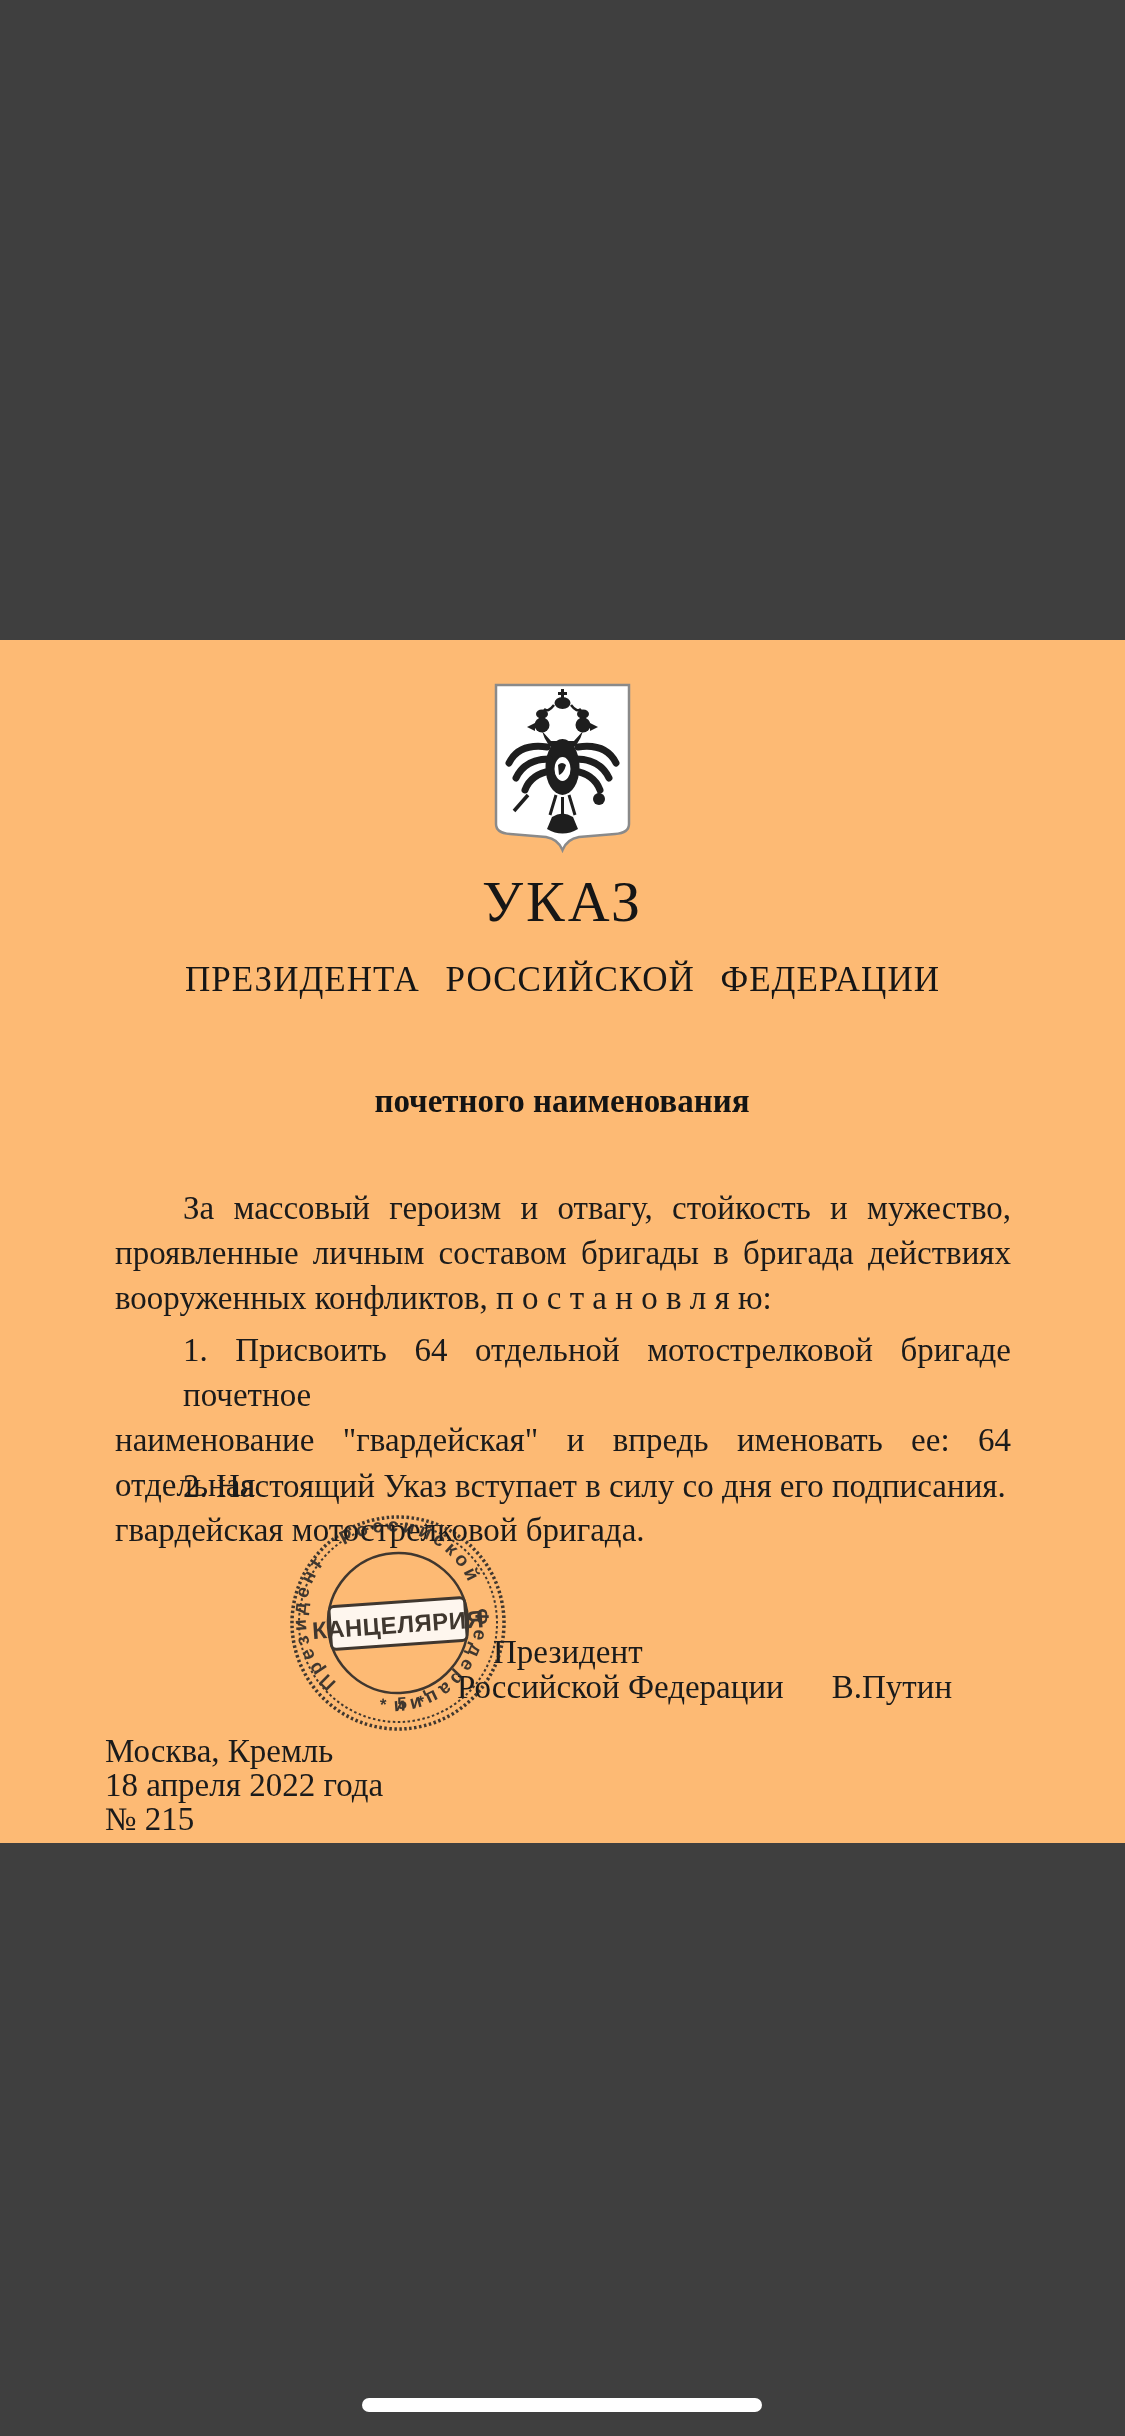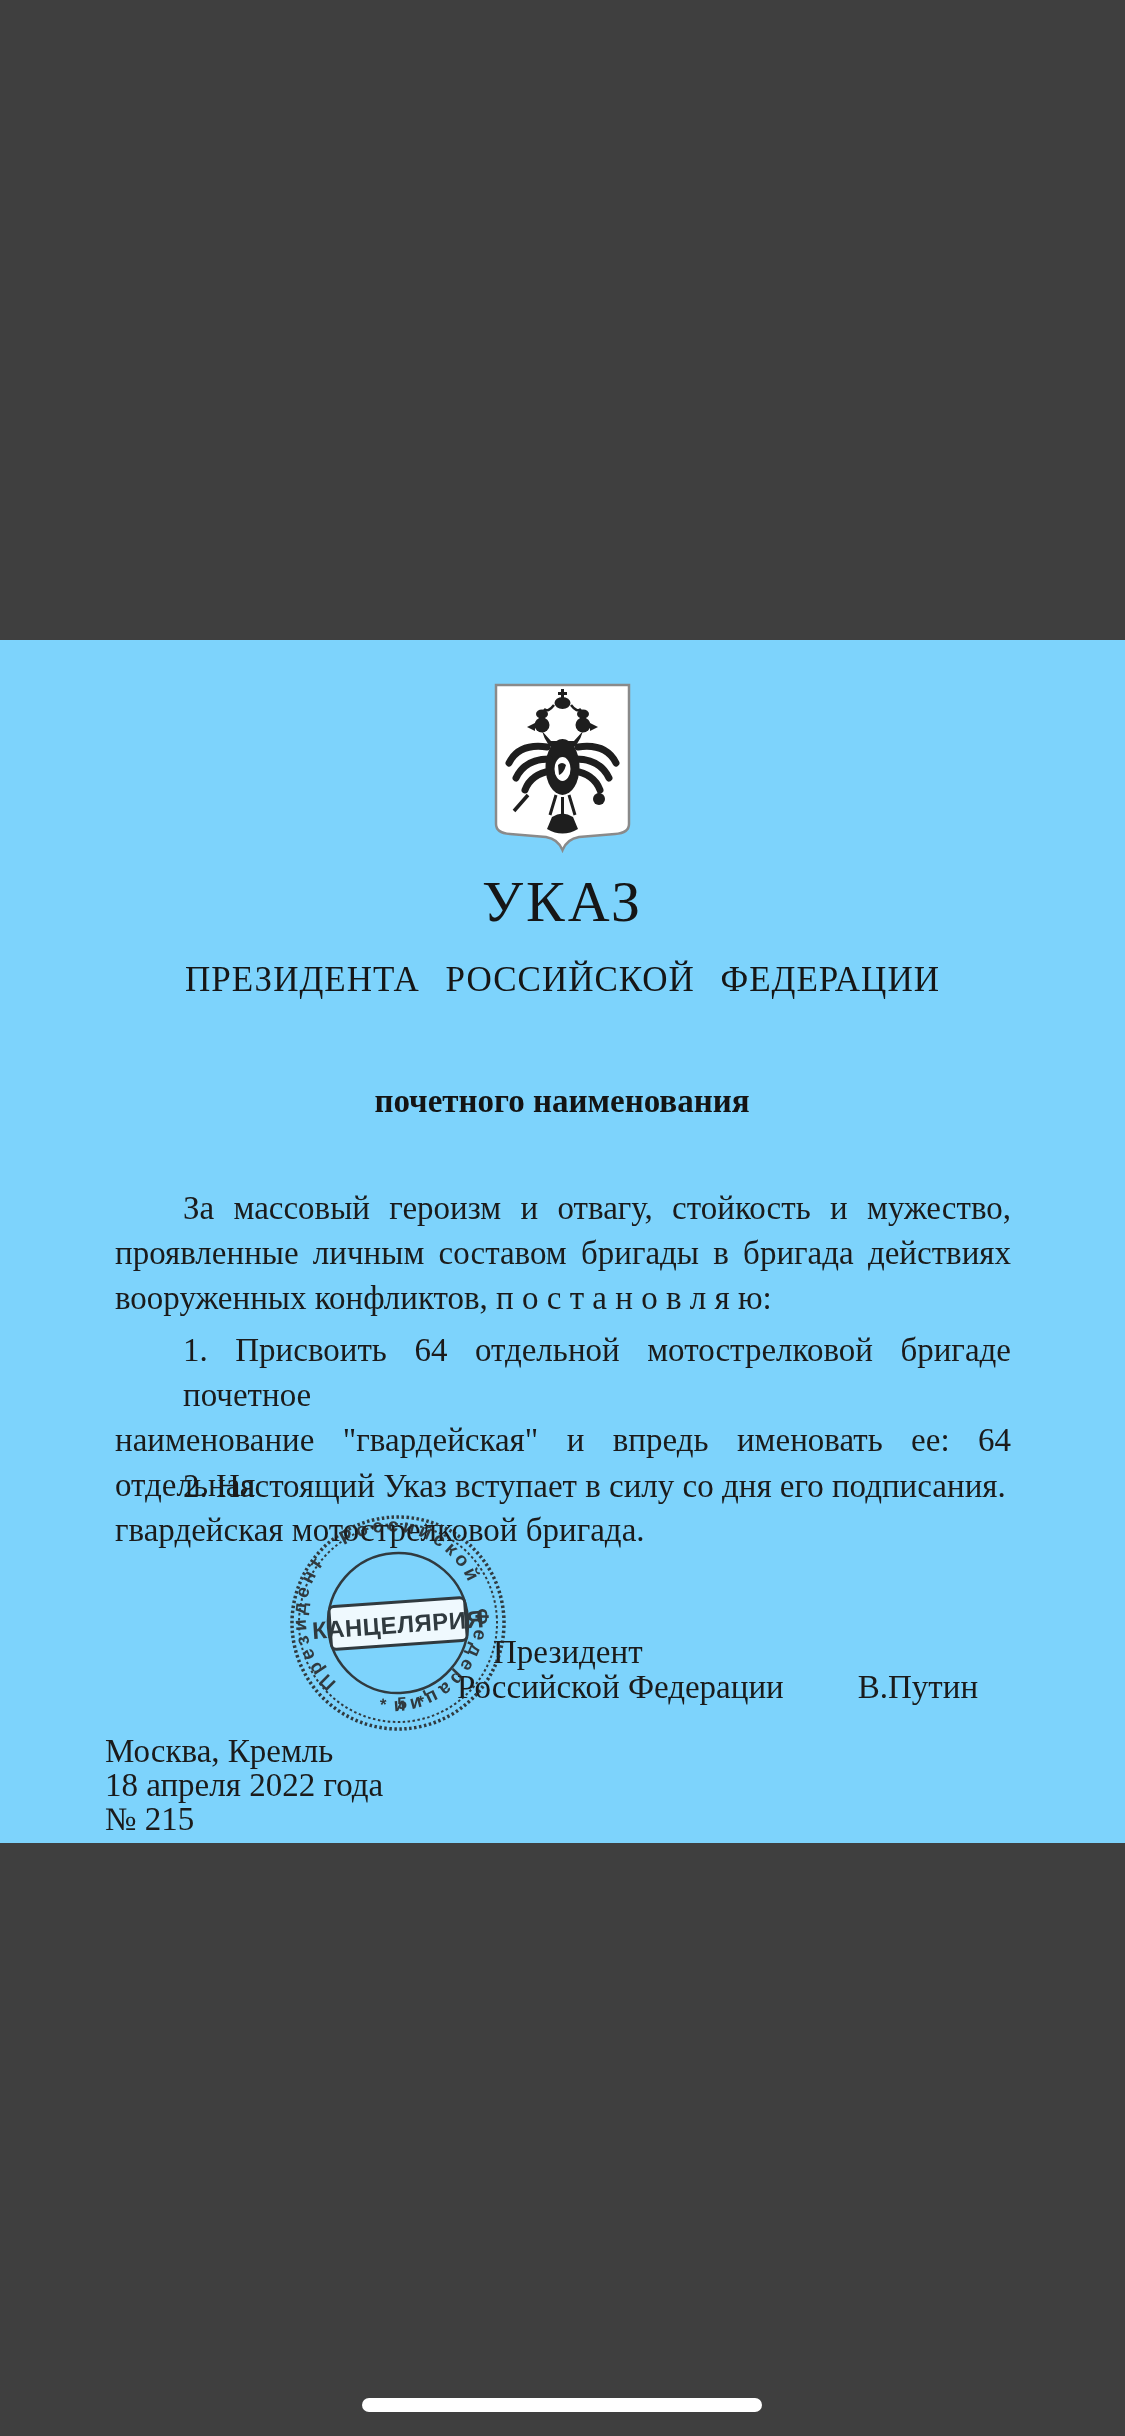--- a/index.html
+++ b/index.html
@@ -11,21 +11,21 @@
     font-family: "Liberation Serif", "DejaVu Serif", serif;
     color: #1e1e1e;
   }
   .letterbox { position: absolute; left: 0; width: 1125px; background: #3f3f3f; }
   #letterbox-top { top: 0; height: 640px; }
   #letterbox-bottom { top: 1843px; height: 593px; }
 
   .doc {
     position: absolute; left: 0; top: 640px;
     width: 1125px; height: 1203px;
-    background: #7dd3fc;
+    background: #fdba74;
   }
   .arms {
     position: absolute; left: 492px; top: 43px;
     width: 141px; height: 172px;
   }
   .title {
     position: absolute; left: 0; top: 228px; width: 1125px;
     text-align: center;
     font-size: 58px; letter-spacing: 3px;
     color: #161616;
@@ -46,21 +46,21 @@
   #para-1 { top: 546px; }
   #para-2 { top: 688px; }
   #para-3 { top: 824px; }
   .line { text-align: left; white-space: nowrap; }
   .jline { text-align: justify; text-align-last: justify; white-space: normal; }
   .indent { padding-left: 68px; }
   .jline.indent { text-indent: 0; }
 
   .sig-line1 { position: absolute; left: 493px; top: 994px; font-size: 33px; color: #1b1b1b; white-space: nowrap; }
   .sig-line2 { position: absolute; left: 457px; top: 1029px; font-size: 33px; color: #1b1b1b; white-space: nowrap; }
-  .sig-name { margin-left: 74px; }
+  .sig-name { margin-left: 48px; }
 
   .stamp {
     position: absolute; left: 288px; top: 873px;
     width: 220px; height: 220px;
     opacity: 0.88;
     transform: rotate(-4deg);
   }
   .footer {
     position: absolute; left: 105px; top: 1094px;
     font-size: 33px; line-height: 34px; color: #1b1b1b;

